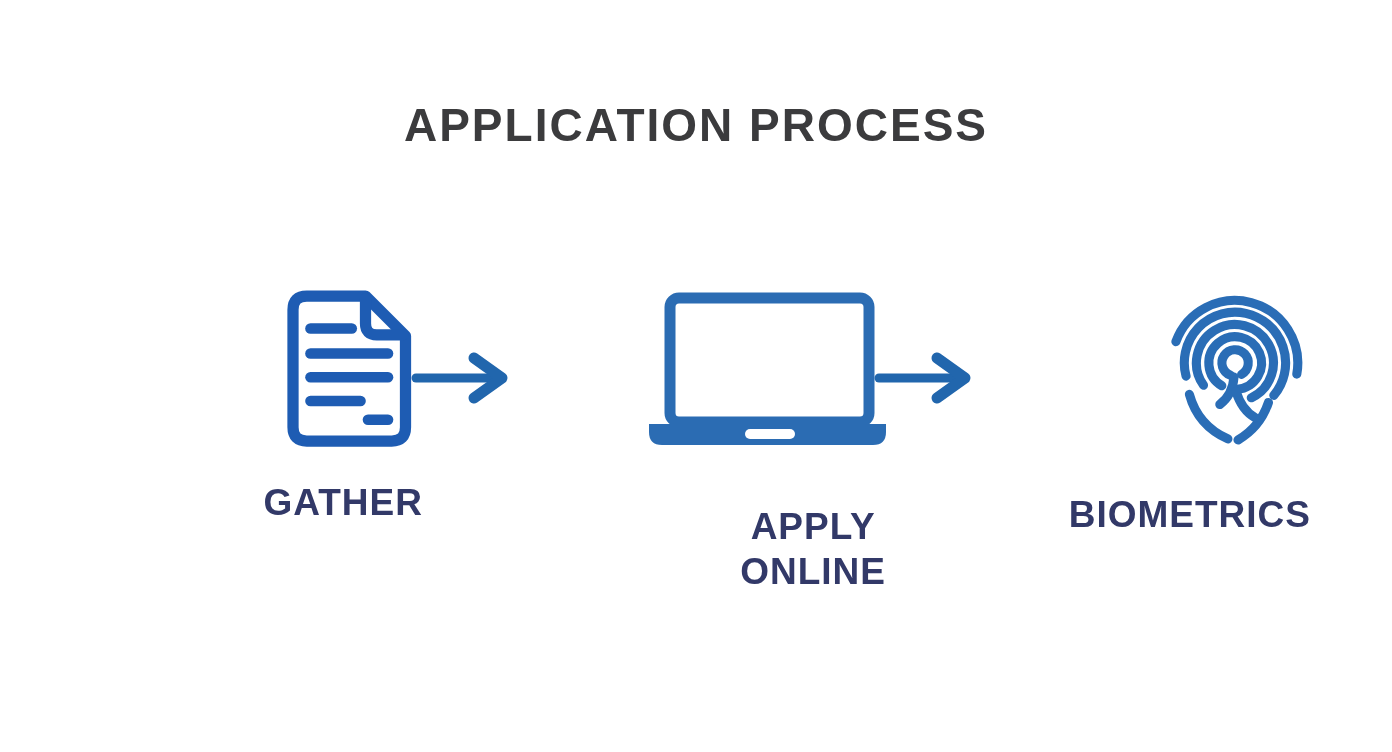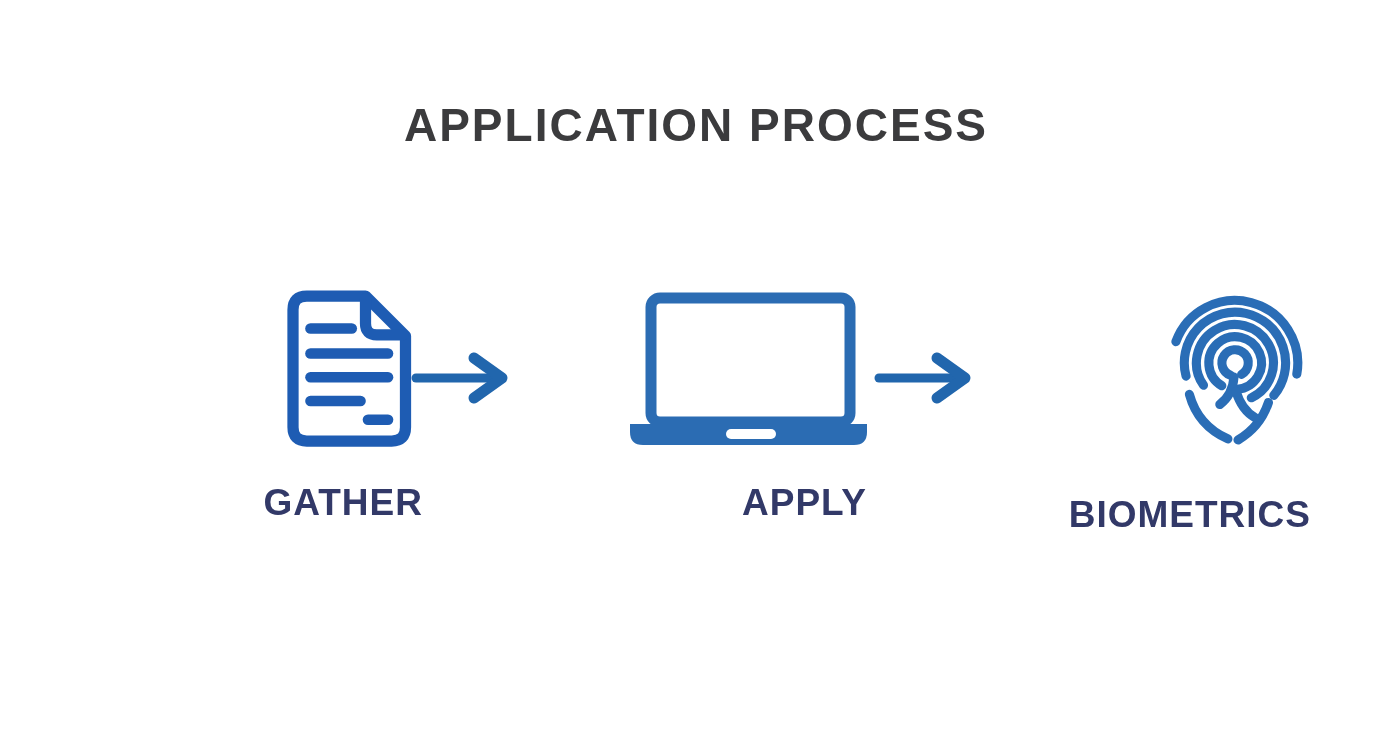--- a/index.html
+++ b/index.html
@@ -44,21 +44,21 @@
   .step .label {
     margin-top: 16px;
     text-align: center;
     font-size: 37px;
     font-weight: 700;
     letter-spacing: 1px;
     line-height: 45px;
     color: var(--label, #323968);
   }
   .step-1 { left: 83px; }
-  .step-2 { left: 527px; }
+  .step-2 { left: 546px; gap: 24px; }
   .step-3 { left: 971px; gap: 12px; }
   .arrow {
     position: absolute;
     top: 350px;
     width: 112px;
     height: 56px;
     color: var(--arrow, #2166ad);
   }
   .arrow-1 { left: 410px; }
   .arrow-2 { left: 873px; }
@@ -100,20 +100,21 @@
   <div class="step step-2">
     <div class="icon-box">
       <svg class="laptop-icon" width="237" height="153" viewBox="0 0 237 153" fill="none" aria-hidden="true">
         <rect x="21" y="6" width="199" height="124" rx="9" stroke="currentColor" stroke-width="11"></rect>
         <path d="M 0 132 L 237 132 L 237 140 Q 237 153 224 153 L 13 153 Q 0 153 0 140 Z" fill="currentColor"></path>
         <rect x="96" y="137" width="50" height="10" rx="5" fill="#ffffff"></rect>
       </svg>
     </div>
     <div class="label">
       <div>APPLY</div>
+      <div>ONLINE</div>
     </div>
   </div>
 
   <div class="arrow arrow-2">
     <svg width="112" height="56" viewBox="0 0 112 56" fill="none" aria-hidden="true">
       <path d="M 6 28 H 84" stroke="currentColor" stroke-width="9" stroke-linecap="round"></path>
       <path d="M 64 8 L 92 28 L 64 48" stroke="currentColor" stroke-width="11" stroke-linecap="round" stroke-linejoin="round"></path>
     </svg>
   </div>
 

